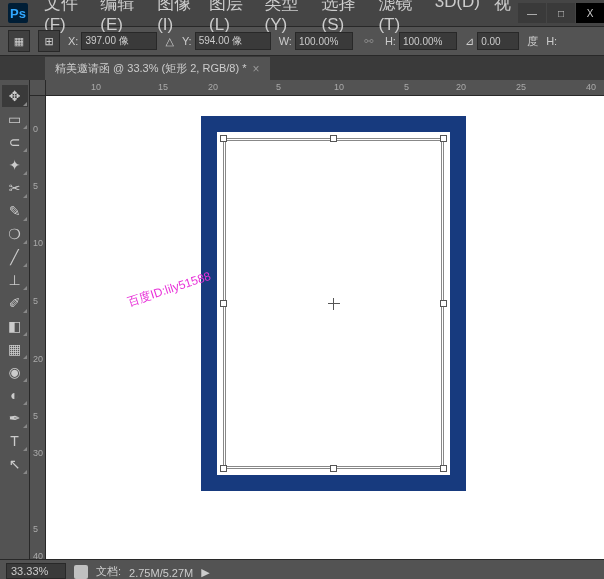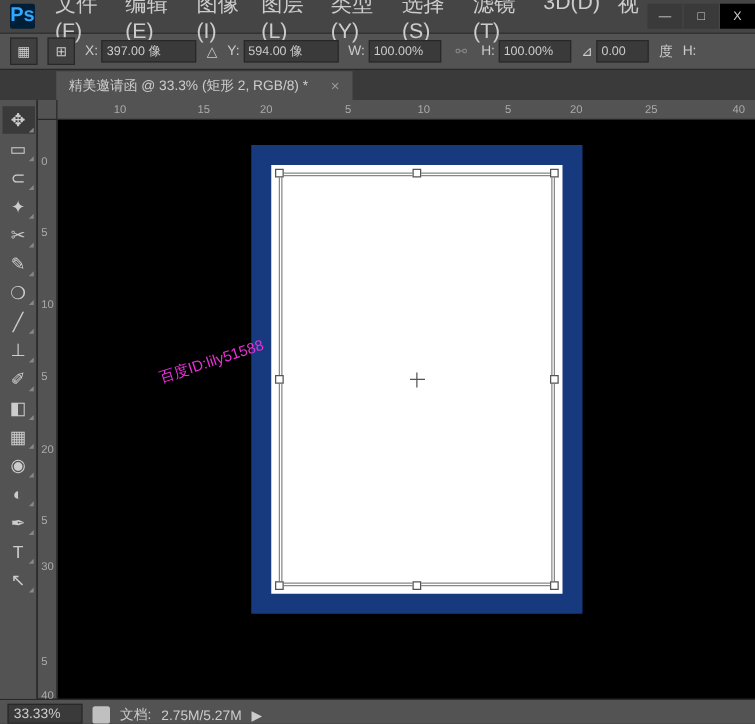--- a/index.html
+++ b/index.html
@@ -1,39 +1,39 @@
 <!DOCTYPE html>
 <html><head>
 <meta charset="utf-8">
 <style>
 * { margin: 0; padding: 0; box-sizing: border-box; font-family: "Microsoft YaHei", Arial, sans-serif; }
 body { background: #535353; width: 604px; height: 579px; overflow: hidden; color: #ccc; font-size: 11px; position: relative; }
 .titlebar { height: 26px; background: #454545; display: flex; align-items: center; padding-left: 8px; }
-.ps-logo { width: 20px; height: 20px; background: #001e36; color: #31a8ff; font-weight: bold; font-size: 16px; display: flex; align-items: center; justify-content: center; border-radius: 2px; margin-right: 10px; }
+.ps-logo { width: 20px; height: 20px; background: #001e36; color: #31a8ff; font-weight: bold; font-size: 13px; display: flex; align-items: center; justify-content: center; border-radius: 2px; margin-right: 10px; }
 .menu { display: flex; gap: 2px; flex: 1; }
 .menu-item { padding: 4px 6px; cursor: default; font-size: 17px; }
 .win-controls { display: flex; margin-left: auto; }
 .win-btn { width: 28px; height: 20px; background: #3a3a3a; display: flex; align-items: center; justify-content: center; cursor: default; margin-left: 1px; font-size: 10px; }
 .win-btn.close { background: #000; }
 .options-bar { height: 30px; background: #535353; border-top: 1px solid #282828; border-bottom: 1px solid #282828; display: flex; align-items: center; padding: 0 8px; gap: 8px; font-size: 11px; }
 .opt-icon { width: 22px; height: 22px; background: #404040; border: 1px solid #282828; display: flex; align-items: center; justify-content: center; }
 .opt-field { display: flex; align-items: center; gap: 3px; }
 .opt-label { color: #ccc; }
 .opt-input { background: #3a3a3a; border: 1px solid #282828; color: #ccc; width: 58px; height: 18px; font-size: 10px; padding: 0 3px; }
 .opt-wide { width: 76px; }
 .link-icon { width: 16px; height: 16px; display: flex; align-items: center; justify-content: center; color: #888; }
 .tab-bar { height: 24px; background: #3a3a3a; display: flex; align-items: center; padding-left: 45px; }
-.doc-tab { background: #535353; padding: 4px 10px; font-size: 11px; color: #ccc; display: flex; align-items: flex-end; gap: 18px; }
+.doc-tab { background: #535353; padding: 4px 10px; font-size: 11px; color: #ccc; display: flex; align-items: flex-end; gap: 6px; }
 .tab-close { color: #999; cursor: default; font-size: 12px; }
 .workspace { display: flex; height: 479px; }
 .toolbox { width: 30px; background: #535353; border-right: 1px solid #282828; padding-top: 4px; }
 .tool { width: 26px; height: 22px; margin: 1px auto; display: flex; align-items: center; justify-content: center; color: #ccc; font-size: 14px; position: relative; }
 .tool.active { background: #3a3a3a; }
 .tool-corner { position: absolute; bottom: 1px; right: 1px; width: 0; height: 0; border-left: 4px solid transparent; border-bottom: 4px solid #888; }
-.canvas-area { flex: 1; position: relative; background: #000000; overflow: hidden; }
+.canvas-area { flex: 1; position: relative; background: #ffffff; overflow: hidden; }
 .ruler-h { position: absolute; top: 0; left: 16px; right: 0; height: 16px; background: #535353; border-bottom: 1px solid #282828; display: flex; font-size: 9px; color: #aaa; }
 .ruler-h span { position: absolute; top: 2px; }
 .ruler-v { position: absolute; top: 16px; left: 0; bottom: 0; width: 16px; background: #535353; border-right: 1px solid #282828; font-size: 9px; color: #aaa; }
 .ruler-v span { position: absolute; left: 3px; }
 .ruler-corner { position: absolute; top: 0; left: 0; width: 16px; height: 16px; background: #535353; border-right: 1px solid #282828; border-bottom: 1px solid #282828; }
 .canvas-viewport { position: absolute; top: 16px; left: 16px; right: 0; bottom: 0; }
 .doc { position: absolute; left: 155px; top: 20px; width: 265px; height: 375px; background: #173a7e; }
 .page { position: absolute; inset: 16px; background: #fff; }
 .inner-border { position: absolute; inset: 24px; border: 1px solid #888; }
 .transform-box { position: absolute; inset: 22px; border: 1px solid #888; }

